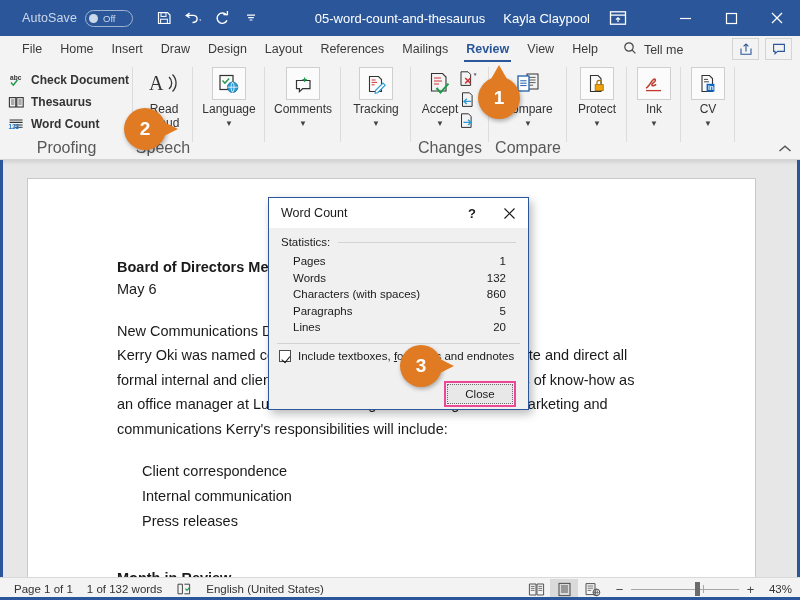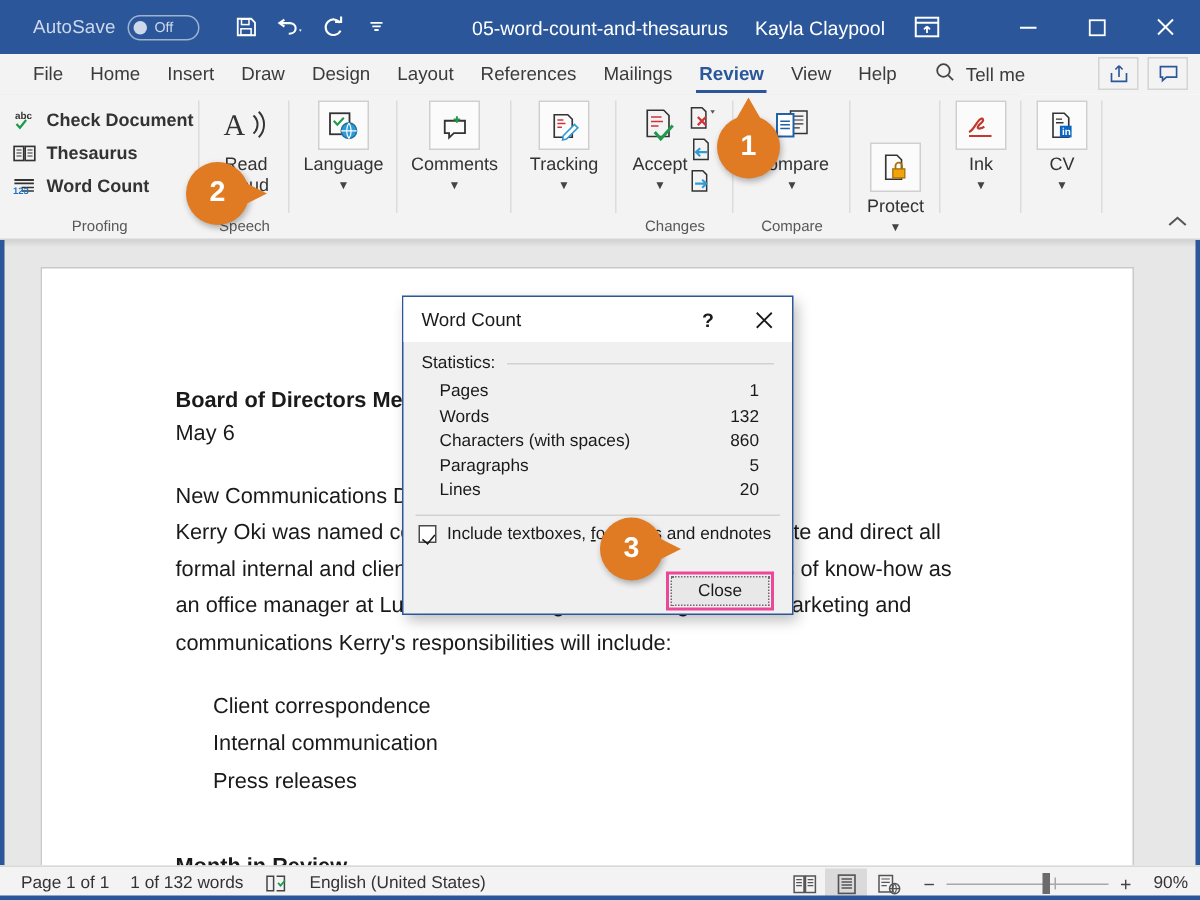--- a/index.html
+++ b/index.html
@@ -82,21 +82,21 @@
   
   .ribbon{
     position:absolute; left:0; top:63px; width:800px; height:97px;
     background:#f3f3f3; border-bottom:1px solid #d4d4d4;
   }
   .rgroup{
     position:absolute; top:0; height:96px;
   }
   .rgroup .glabel{
     position:absolute; bottom:2px; left:0; width:100%;
-    text-align:center; font-size:10px; color:#585858;
+    text-align:center; font-size:16px; color:#585858;
   }
   .rgroup .gsep{
     position:absolute; right:0; top:4px; bottom:17px; width:1px; background:#dcdcdc;
   }
   .smallitem{
     display:flex; align-items:center; gap:6px; height:22px;
     font-size:12px; color:#333; padding-left:8px;font-weight:bold;
   }
   .smallitem .ic{ width:17px; height:17px; display:flex; align-items:center; justify-content:center; }
   .bigbtn{
@@ -512,21 +512,21 @@
             </svg>
         </div>
         <div class="blabel">Compare</div>
         <div class="caret">▼</div>
       </div>
       <div class="glabel">Compare</div>
       <div class="gsep"></div>
     </div>
 
     <div class="rgroup" style="left:567px; width:60px;">
-      <div class="bigbtn" style="left:-1px;margin-top:28px;">
+      <div class="bigbtn" style="left:-1px;">
         <div class="ibox framed">
           <svg width="22" height="22" viewBox="0 0 22 22">
               <path d="M4.5 2.5h7.5l3 3v13h-10.5z" fill="none" stroke="#333" stroke-width="1.1"></path>
               <rect x="9.2" y="11.6" width="8" height="6" fill="#f0a30a" stroke="#a8720a" stroke-width=".9"></rect>
               <path d="M11 11.6v-2a2.2 2.2 0 0 1 4.4 0v2" fill="none" stroke="#a8720a" stroke-width="1.2"></path>
             </svg>
         </div>
         <div class="blabel">Protect</div>
         <div class="caret">▼</div>
       </div>
@@ -691,19 +691,19 @@
           </svg>
       </div>
       <div class="zoomwrap">
         <span class="pm">−</span>
         <span class="zoomtrack">
           <span class="line"></span>
           <span class="mid"></span>
           <span class="handle"></span>
         </span>
         <span class="pm">+</span>
-        <span class="zoompct">90%</span>
+        <span class="zoompct">43%</span>
       </div>
     </div>
     <div class="statusbar-bottomline"></div>
   </div>
 
 </div>
 
 </body></html>

